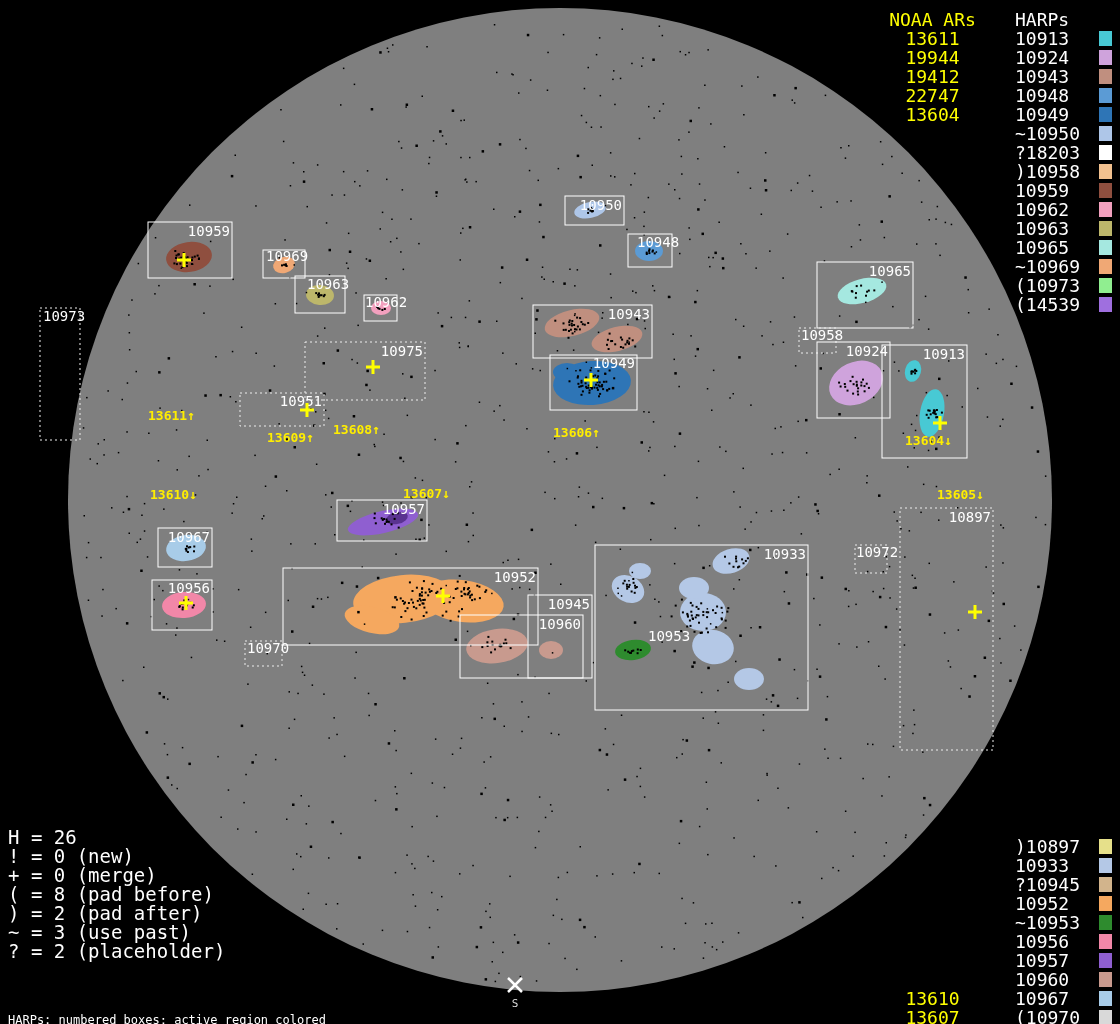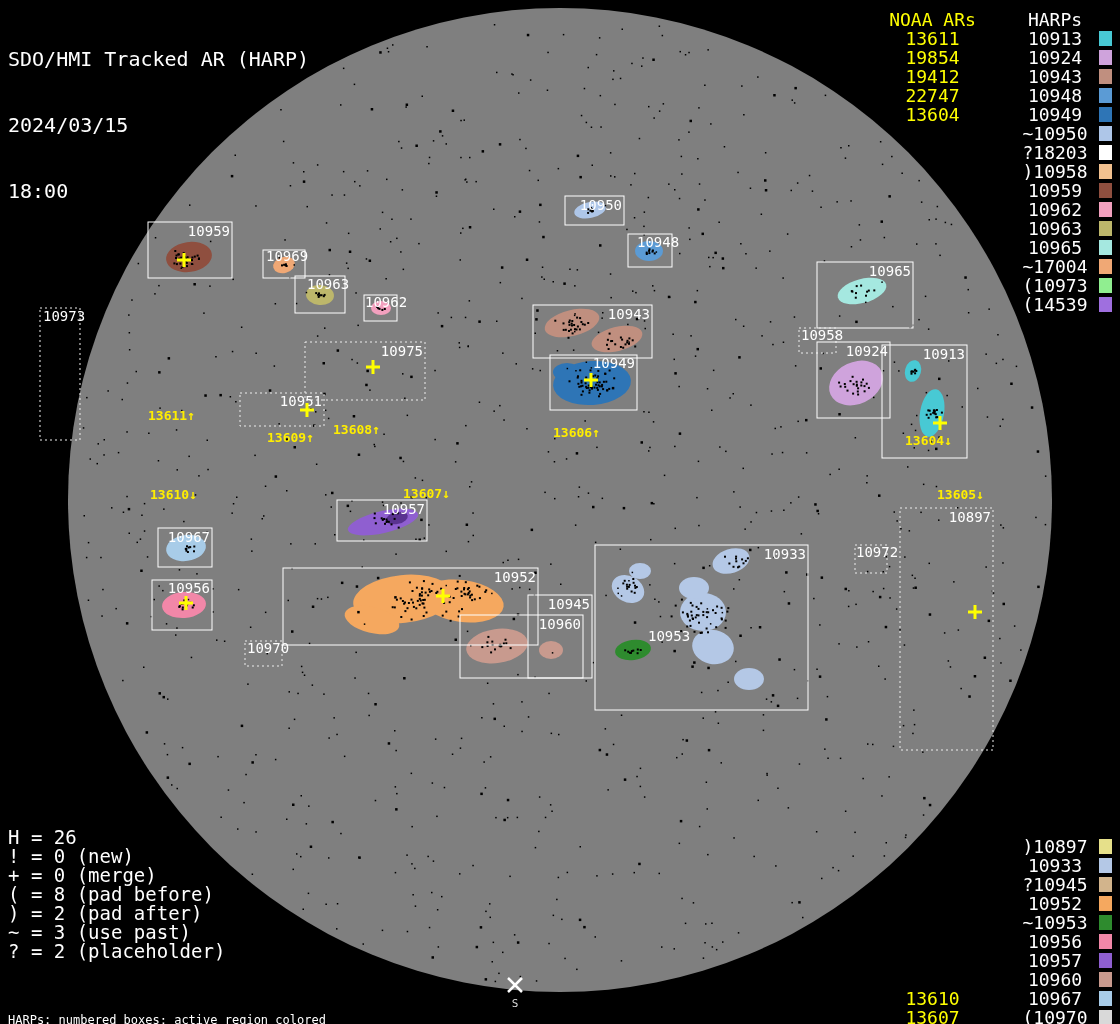--- a/index.html
+++ b/index.html
@@ -8,21 +8,21 @@
     background:#000; font-family:"DejaVu Sans Mono", monospace; color:#fff;
   }
   svg text { font-family:"DejaVu Sans Mono", monospace; }
   #scene { position:absolute; left:0; top:0; }
 
   .hdr { position:absolute; left:8px; top:4px; font-size:20px; line-height:22px; color:#fff; white-space:pre; }
 
   .legend { position:absolute; right:8px; font-size:18px; }
   .lrow { display:flex; align-items:center; height:19px; justify-content:flex-end; }
   .ncell { width:95px; margin-right:35px; text-align:center; color:#ffff00; white-space:pre; }
-  .hcell { width:80px; text-align:center; color:#ffffff; white-space:pre; }
+  .hcell { width:80px; text-align:left; color:#ffffff; white-space:pre; }
   .swatch { width:13px; height:15px; margin-left:4px; flex:0 0 auto; }
   .legend-top { top:10px; }
   .legend-bottom { top:804px;margin-top:33px; }
   .harp-h { color:#fff; }
 
   .stats { position:absolute; left:8px; top:828px; font-size:19px; line-height:19px; color:#fff; }
   .stats .hcount { }
   .stats .sline { height:19px; white-space:pre; }
   .footnotes { position:absolute; left:8px; top:988px; font-size:12px; line-height:13px; color:#fff; white-space:pre; }
 
@@ -1632,39 +1632,34 @@
       <text class="arlbl" x="937" y="499">13605↓</text>
       <text class="arlbl" x="905" y="445">13604↓</text>
     </g>
 
     <g>
       <path d="M508 978 L522 992 M522 978 L508 992" stroke="#ffffff" stroke-width="2.5"></path>
       <text x="515" y="1007" text-anchor="middle" font-size="11" fill="#dddddd">S</text>
     </g>
   </svg>
 
-  <div class="hdr">
-    <div>SDO/HMI Tracked AR (HARP)</div>
-    <div>2024/03/15</div>
-    <div>18:00</div>
-  </div>
 
   <div class="legend legend-top">
     <div class="lrow">
       <span class="ncell">NOAA ARs</span>
       <span class="hcell harp-h">HARPs</span>
       <span class="swatch"></span>
     </div>
     <div class="lrow">
         <span class="ncell">13611</span>
         <span class="hcell">10913</span>
         <span class="swatch" style="background-color: rgb(72, 201, 212);"></span>
       </div>
     <div class="lrow">
-        <span class="ncell">19854</span>
+        <span class="ncell">19944</span>
         <span class="hcell">10924</span>
         <span class="swatch" style="background-color: rgb(207, 163, 220);"></span>
       </div>
     <div class="lrow">
         <span class="ncell">19412</span>
         <span class="hcell">10943</span>
         <span class="swatch" style="background-color: rgb(192, 143, 127);"></span>
       </div>
     <div class="lrow">
         <span class="ncell">22747</span>
@@ -1706,21 +1701,21 @@
         <span class="hcell">10963</span>
         <span class="swatch" style="background-color: rgb(189, 183, 107);"></span>
       </div>
     <div class="lrow">
         <span class="ncell"></span>
         <span class="hcell">10965</span>
         <span class="swatch" style="background-color: rgb(165, 232, 224);"></span>
       </div>
     <div class="lrow">
         <span class="ncell"></span>
-        <span class="hcell">~17004</span>
+        <span class="hcell">~10969</span>
         <span class="swatch" style="background-color: rgb(240, 168, 117);"></span>
       </div>
     <div class="lrow">
         <span class="ncell"></span>
         <span class="hcell">(10973</span>
         <span class="swatch" style="background-color: rgb(144, 238, 144);"></span>
       </div>
     <div class="lrow">
         <span class="ncell"></span>
         <span class="hcell">(14539</span>

